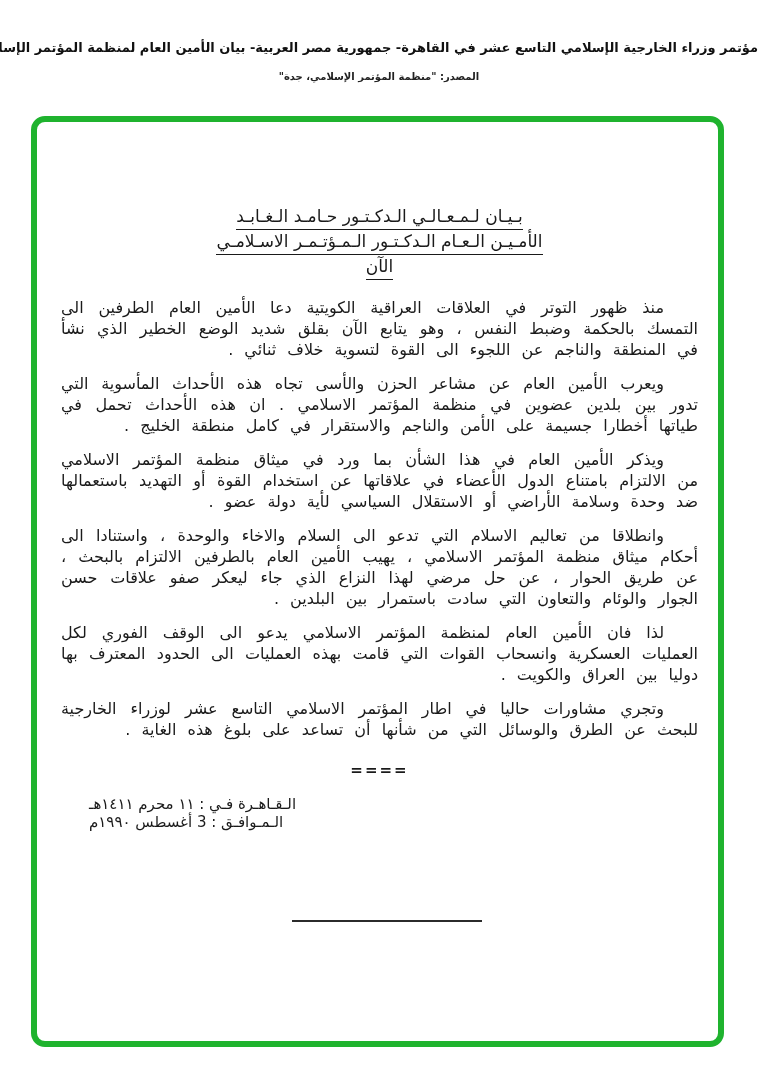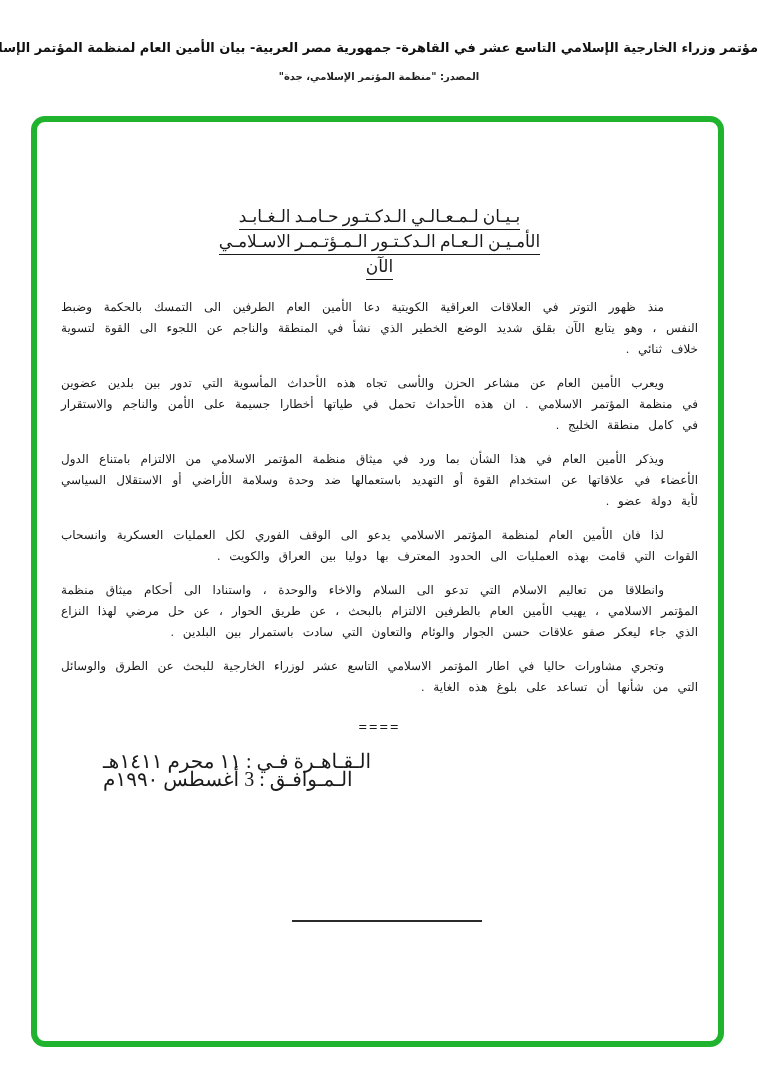--- a/index.html
+++ b/index.html
@@ -70,21 +70,21 @@
     color: #1a1a1a;
   }
   .title-block .tl {
     display: inline-block;
     border-bottom: 1.5px solid #1a1a1a;
     padding-bottom: 1px;
   }
 
   .body-text p {
     margin: 13px 0 0 0;
-    font-size: 12px;
+    font-size: 16px;
     line-height: 21px;
     letter-spacing: 1px;
     word-spacing: 6px;
     text-align: justify;
     text-indent: 34px;
     color: #1a1a1a;
   }
   .body-text p:first-of-type {
     margin-top: 17px;
   }
@@ -93,24 +93,24 @@
     margin-top: 21px;
     text-align: center;
     font-size: 15px;
     font-weight: 700;
     letter-spacing: 2px;
     color: #1a1a1a;
   }
 
   .date-block {
     margin-top: 16px;
-    margin-left: 42px;
+    margin-left: 28px;
     text-align: left;
     direction: rtl;
-    font-size: 20px;
+    font-size: 15px;
     line-height: 18px;
     letter-spacing: 0.5px;
     color: #1a1a1a;
   }
   .date-block div {
     direction: rtl;
     unicode-bidi: plaintext;
   }
 
   .artifact-line {
@@ -125,35 +125,35 @@
 </head>
 <body>
 
 <div class="page">
 
   <header class="caption">
     <div class="caption-title">مؤتمر وزراء الخارجية الإسلامي التاسع عشر في القاهرة- جمهورية مصر العربية- بيان الأمين العام لمنظمة المؤتمر الإسلامي</div>
     <div class="caption-source">المصدر: "منظمة المؤتمر الإسلامي، جدة"</div>
   </header>
 
-  <div class="frame" style="border-color: rgb(31, 179, 46); font-family: Liberation Serif, serif;">
+  <div class="frame" style="border-color: rgb(31, 179, 46);">
     <div class="doc">
 
       <div class="title-block">
         <div><span class="tl">بـيـان لـمـعـالـي الـدكـتـور حـامـد الـغـابـد</span></div>
         <div><span class="tl">الأمـيـن الـعـام الـدكـتـور الـمـؤتـمـر الاسـلامـي</span></div>
         <div><span class="tl">الآن</span></div>
       </div>
 
       <div class="body-text">
         <p>منذ ظهور التوتر في العلاقات العراقية الكويتية دعا الأمين العام الطرفين الى التمسك بالحكمة وضبط النفس ، وهو يتابع الآن بقلق شديد الوضع الخطير الذي نشأ في المنطقة والناجم عن اللجوء الى القوة لتسوية خلاف ثنائي .</p>
         <p>ويعرب الأمين العام عن مشاعر الحزن والأسى تجاه هذه الأحداث المأسوية التي تدور بين بلدين عضوين في منظمة المؤتمر الاسلامي . ان هذه الأحداث تحمل في طياتها أخطارا جسيمة على الأمن والناجم والاستقرار في كامل منطقة الخليج .</p>
         <p>ويذكر الأمين العام في هذا الشأن بما ورد في ميثاق منظمة المؤتمر الاسلامي من الالتزام بامتناع الدول الأعضاء في علاقاتها عن استخدام القوة أو التهديد باستعمالها ضد وحدة وسلامة الأراضي أو الاستقلال السياسي لأية دولة عضو .</p>
+        <p>وانطلاقا من تعاليم الاسلام التي تدعو الى السلام والاخاء والوحدة ، واستنادا الى أحكام ميثاق منظمة المؤتمر الاسلامي ، يهيب الأمين العام بالطرفين الالتزام بالبحث ، عن طريق الحوار ، عن حل مرضي لهذا النزاع الذي جاء ليعكر صفو علاقات حسن الجوار والوئام والتعاون التي سادت باستمرار بين البلدين .</p>
         <p>لذا فان الأمين العام لمنظمة المؤتمر الاسلامي يدعو الى الوقف الفوري لكل العمليات العسكرية وانسحاب القوات التي قامت بهذه العمليات الى الحدود المعترف بها دوليا بين العراق والكويت .</p>
-        <p>وانطلاقا من تعاليم الاسلام التي تدعو الى السلام والاخاء والوحدة ، واستنادا الى أحكام ميثاق منظمة المؤتمر الاسلامي ، يهيب الأمين العام بالطرفين الالتزام بالبحث ، عن طريق الحوار ، عن حل مرضي لهذا النزاع الذي جاء ليعكر صفو علاقات حسن الجوار والوئام والتعاون التي سادت باستمرار بين البلدين .</p>
         <p>وتجري مشاورات حاليا في اطار المؤتمر الاسلامي التاسع عشر لوزراء الخارجية للبحث عن الطرق والوسائل التي من شأنها أن تساعد على بلوغ هذه الغاية .</p>
       </div>
 
       <div class="separator">====</div>
 
       <div class="date-block">
         <div>الـقـاهـرة فـي : ١١ محرم ١٤١١هـ</div>
         <div>الـمـوافـق : 3 أغسطس ١٩٩٠م</div>
       </div>
 

